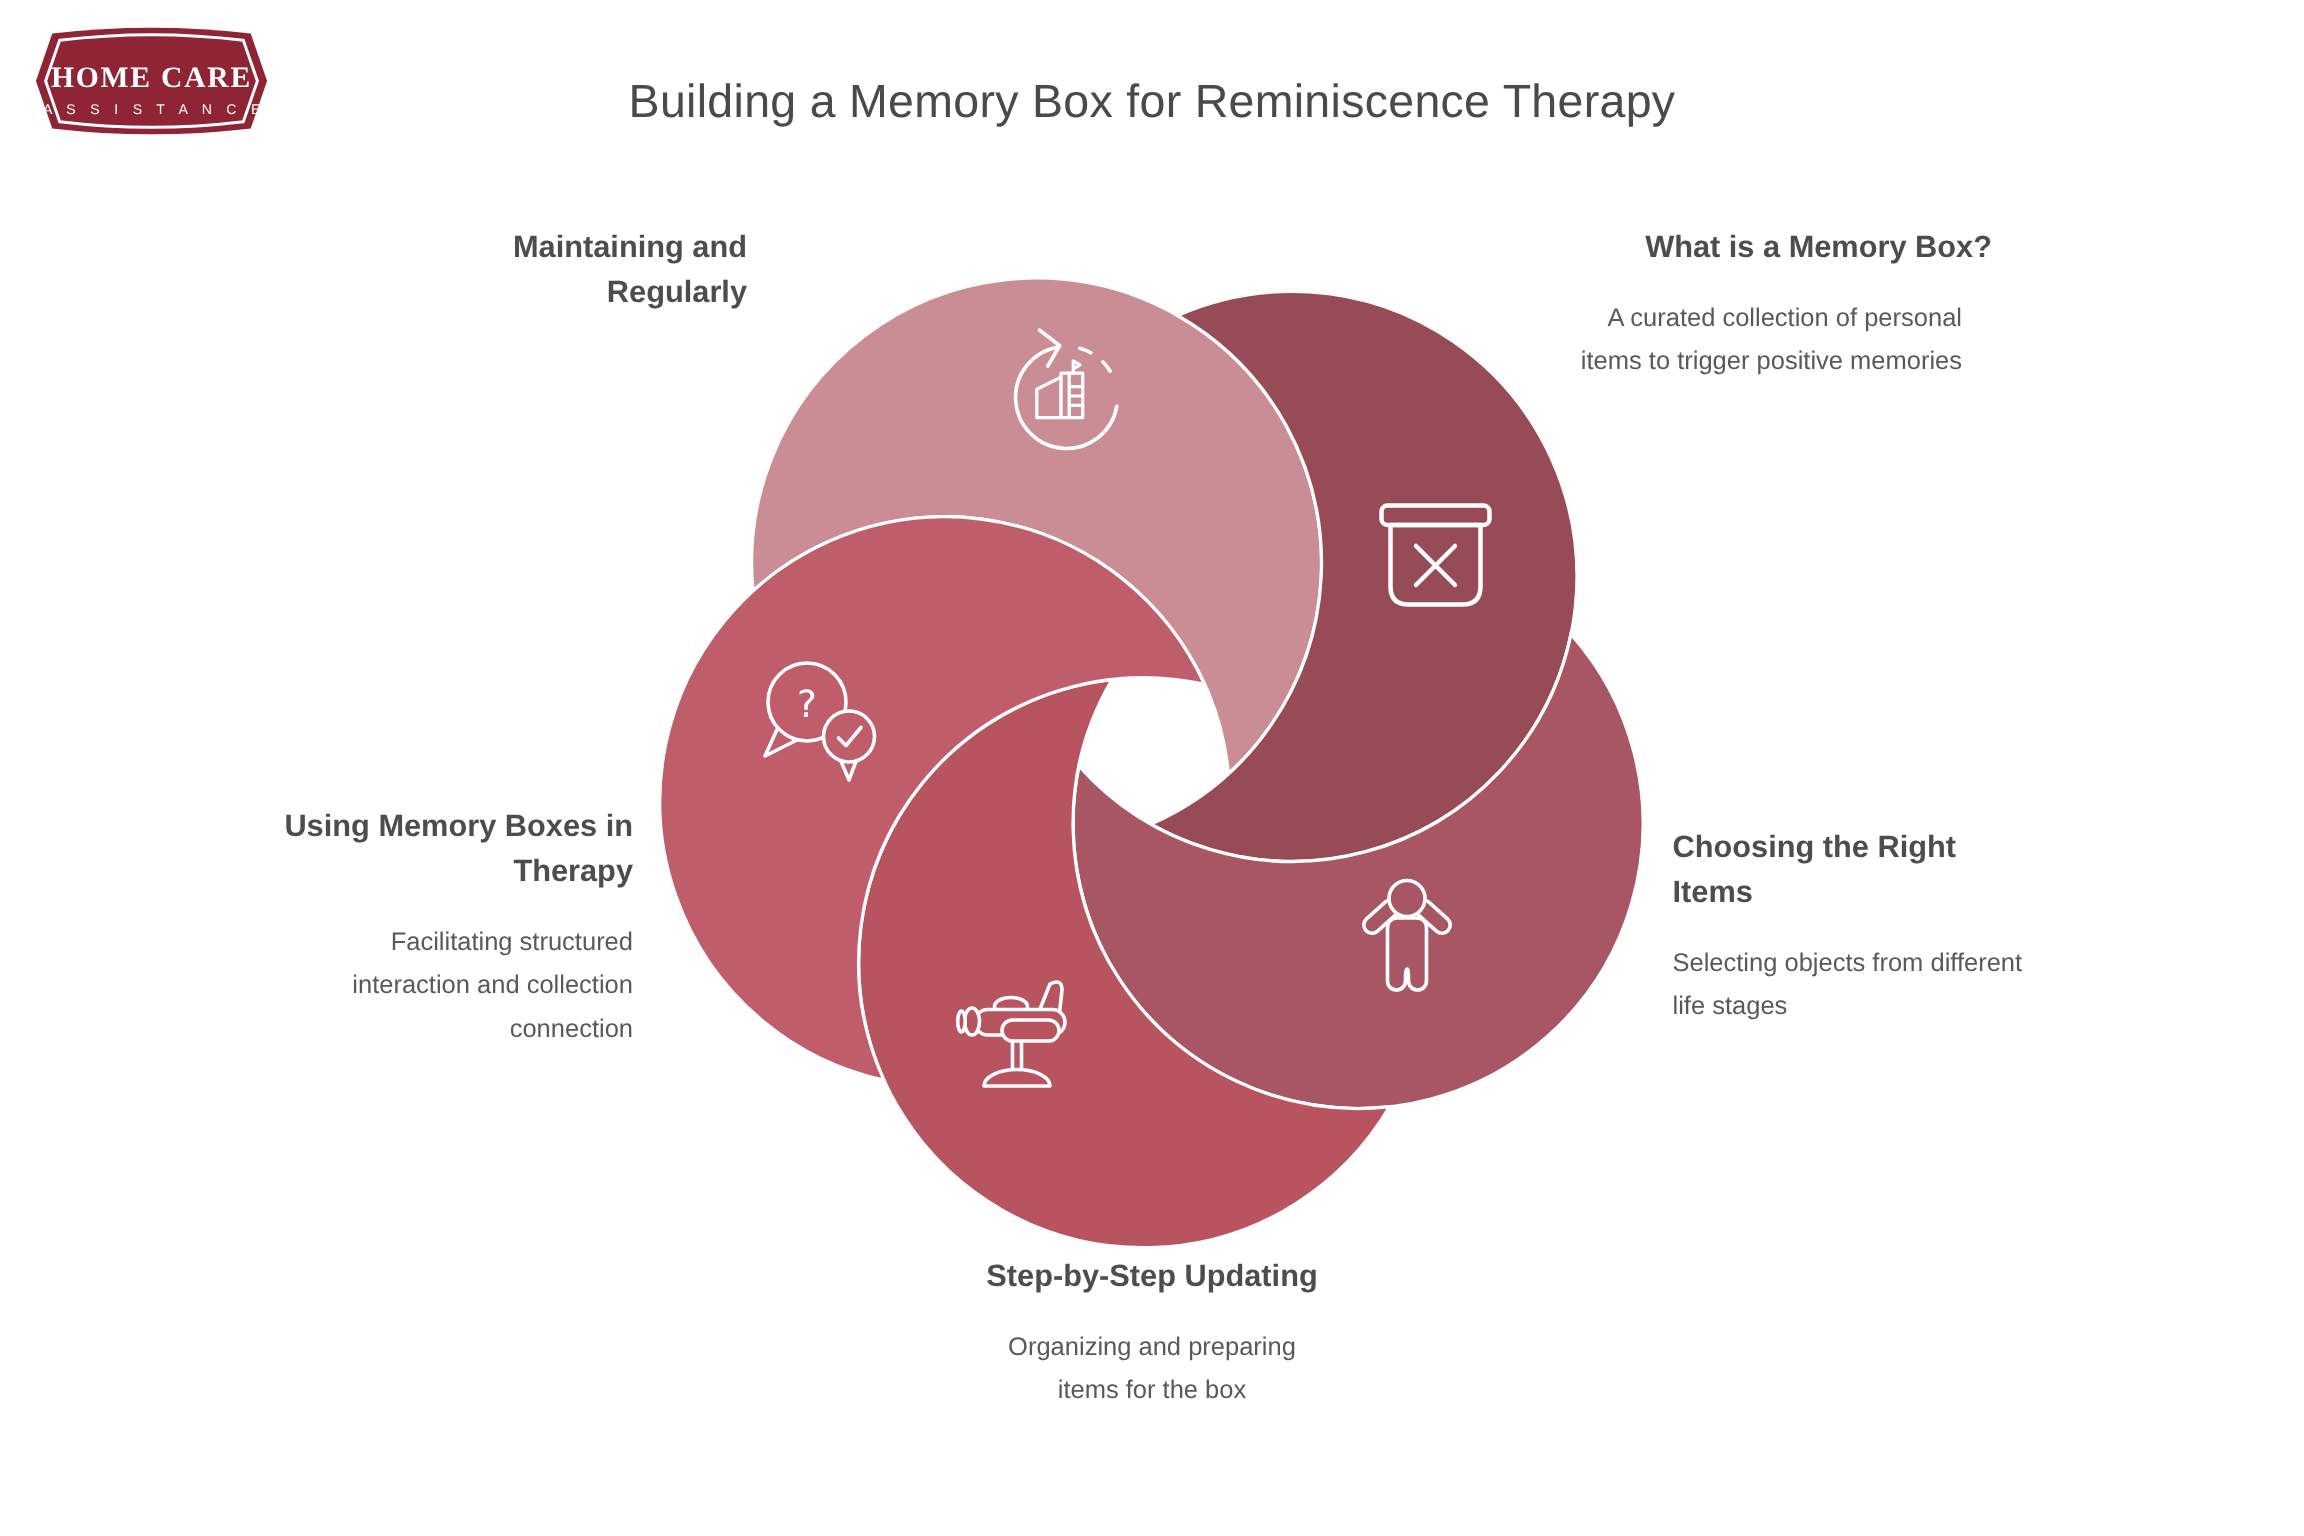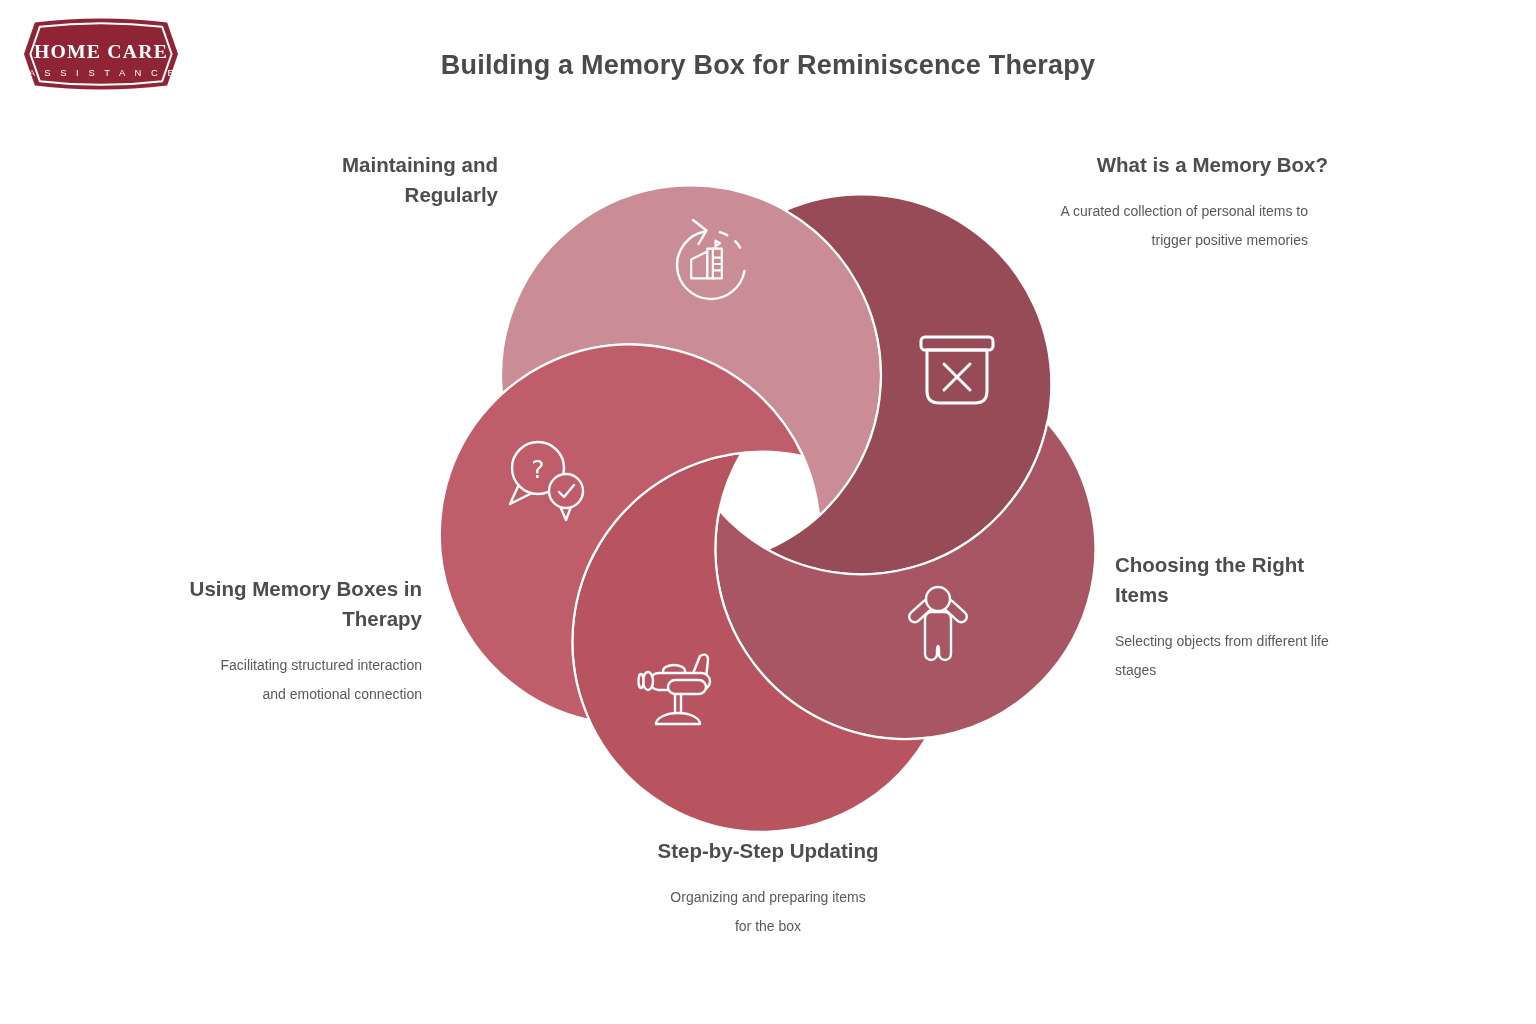--- a/index.html
+++ b/index.html
@@ -10,44 +10,44 @@
   *{margin:0;padding:0;box-sizing:border-box;}
   html,body{width:1536px;height:1024px;}
   body{
     position:relative;
     background:#ffffff;
     font-family:"Liberation Sans", sans-serif;
     overflow:hidden;
   }
   .page-title{
     position:absolute; left:0; top:50px; width:1536px;
-    text-align:center; font-size:27px; font-weight:700;
+    text-align:center; font-size:31px; font-weight:400;
     color:var(--title-color); letter-spacing:.2px;
   }
   .logo{ position:absolute; left:22px; top:14px; }
   .logo text{ fill:#ffffff; text-anchor:middle; }
   .logo .l1{ font-family:"Liberation Serif", serif; font-weight:700; font-size:20px; letter-spacing:1.2px;}
   .logo .l2{ font-family:"Liberation Sans", sans-serif; font-size:9.5px; letter-spacing:3.6px;}
   .tblock{ position:absolute; }
   .tblock h2{
     font-size:20.5px; font-weight:700; color:var(--heading-color);
     line-height:30px; margin-bottom:17px;
   }
-  .tblock p{ font-size:14px; color:var(--body-color); line-height:29px; }
+  .tblock p{ font-size:17px; color:var(--body-color); line-height:29px; }
   .al-r{ text-align:right; }
   .al-l{ text-align:left; }
   .al-c{ text-align:center; }
   .blk-maintaining{ left:208px; top:150px; width:290px; }
   .blk-maintaining h2{ width:200px; margin-left:90px; }
   .blk-what-is{ left:1038px; top:150px; width:290px;text-align:right; }
   .blk-what-is p{ width:270px; }
   .blk-choosing{ left:1115px; top:550px; width:260px; }
   .blk-choosing h2{ width:210px; }
   .blk-choosing p{ width:245px; }
-  .blk-therapy{ left:132px; top:536px; width:290px;margin-top:38px; }
+  .blk-therapy{ left:132px; top:536px; width:290px; }
   .blk-therapy h2{ width:250px; margin-left:40px; }
   .blk-therapy p{ width:215px; margin-left:75px; }
   .blk-assembly{ left:613px; top:836px; width:310px; }
   .blk-assembly p{ width:205px; margin:16px auto; }
   #pinwheel{ position:absolute; left:0; top:0; }
   #blades path{ stroke:#ffffff; stroke-width:2.2; }
   .ln{ fill:none; stroke:#ffffff; stroke-width:2.4; stroke-linecap:round; stroke-linejoin:round; }
   .fl{ stroke:#ffffff; stroke-width:2.4; stroke-linejoin:round; }
   .thick{ stroke-width:3; }
   .icon-q{ fill:#ffffff; font-family:"DejaVu Sans", sans-serif; font-size:25px; text-anchor:middle; }
@@ -132,19 +132,19 @@
   <p>A curated collection of personal items to trigger positive memories</p>
 </div>
 
 <div class="tblock blk-choosing al-l">
   <h2>Choosing the Right Items</h2>
   <p>Selecting objects from different life stages</p>
 </div>
 
 <div class="tblock blk-therapy al-r">
   <h2>Using Memory Boxes in Therapy</h2>
-  <p>Facilitating structured interaction and emotional connection</p>
+  <p>Facilitating structured interaction and collection connection</p>
 </div>
 
 <div class="tblock blk-assembly al-c">
   <h2>Step-by-Step Updating</h2>
   <p>Organizing and preparing items for the box</p>
 </div>
 
 </body></html>

